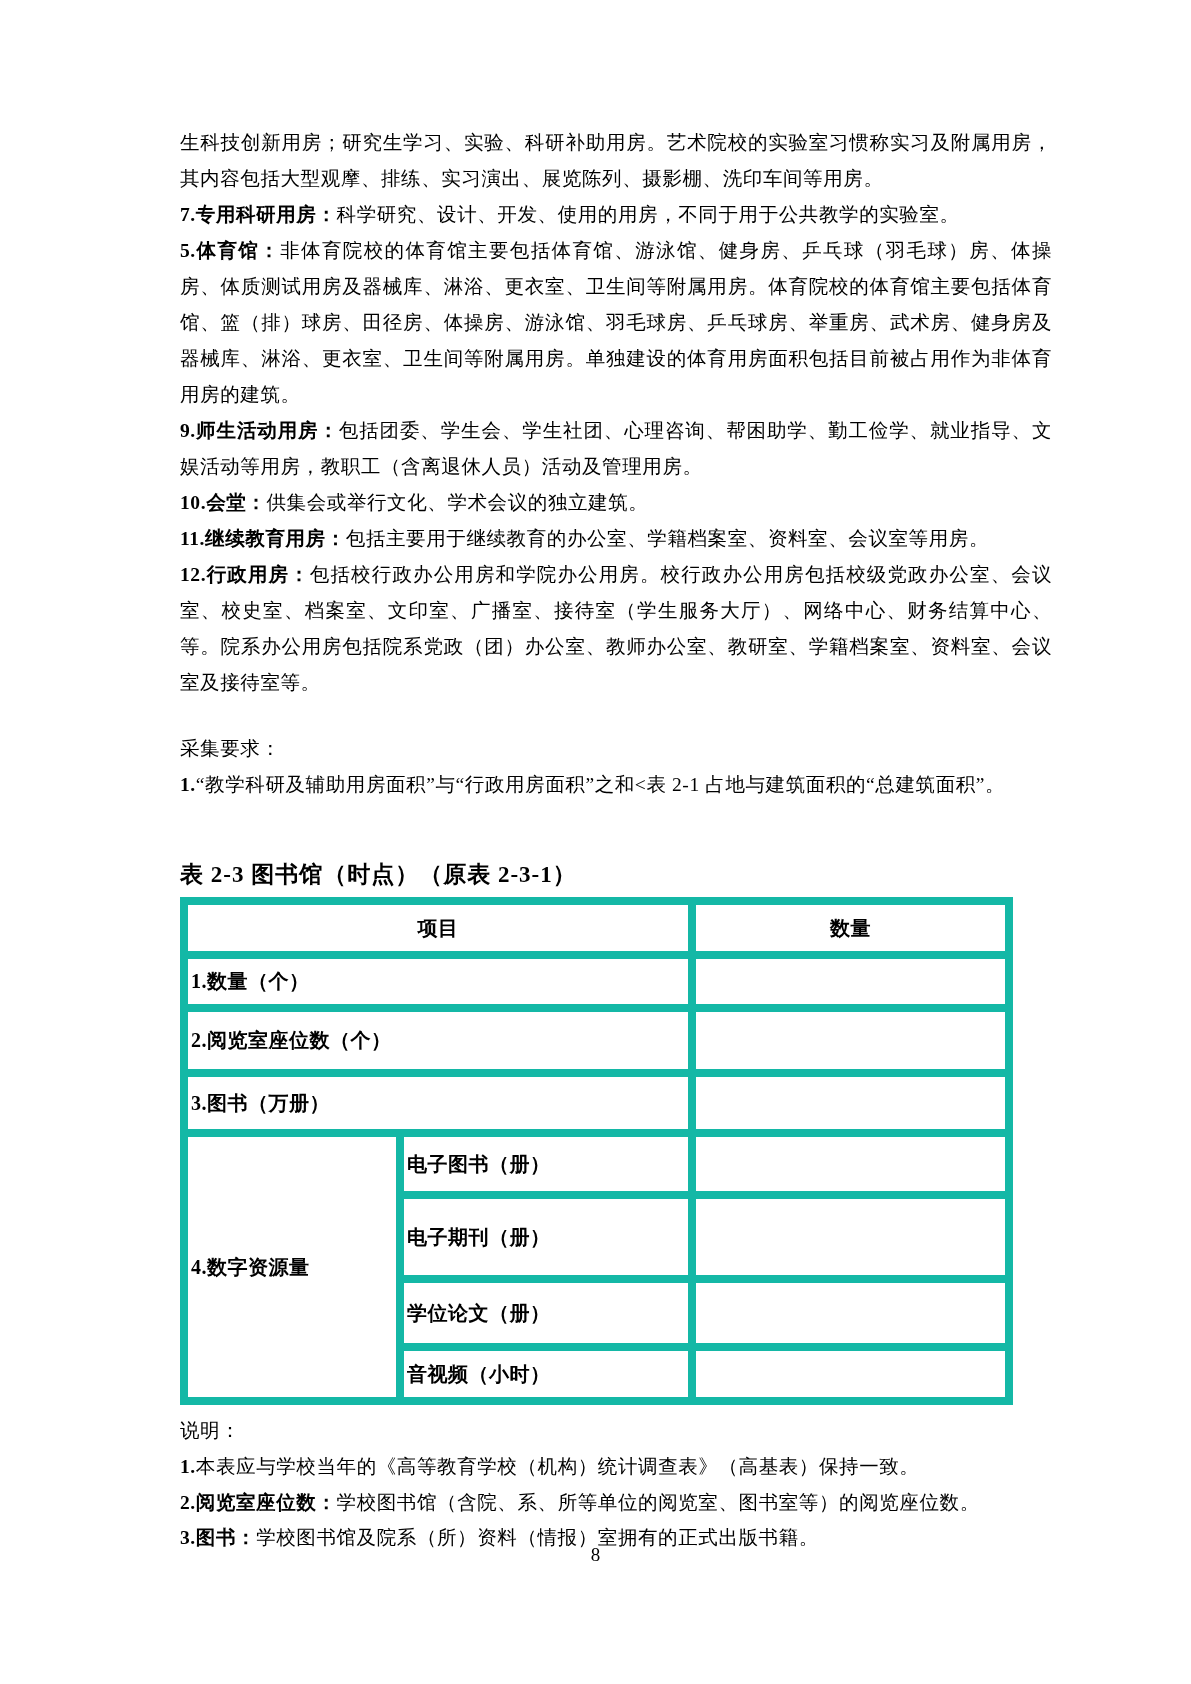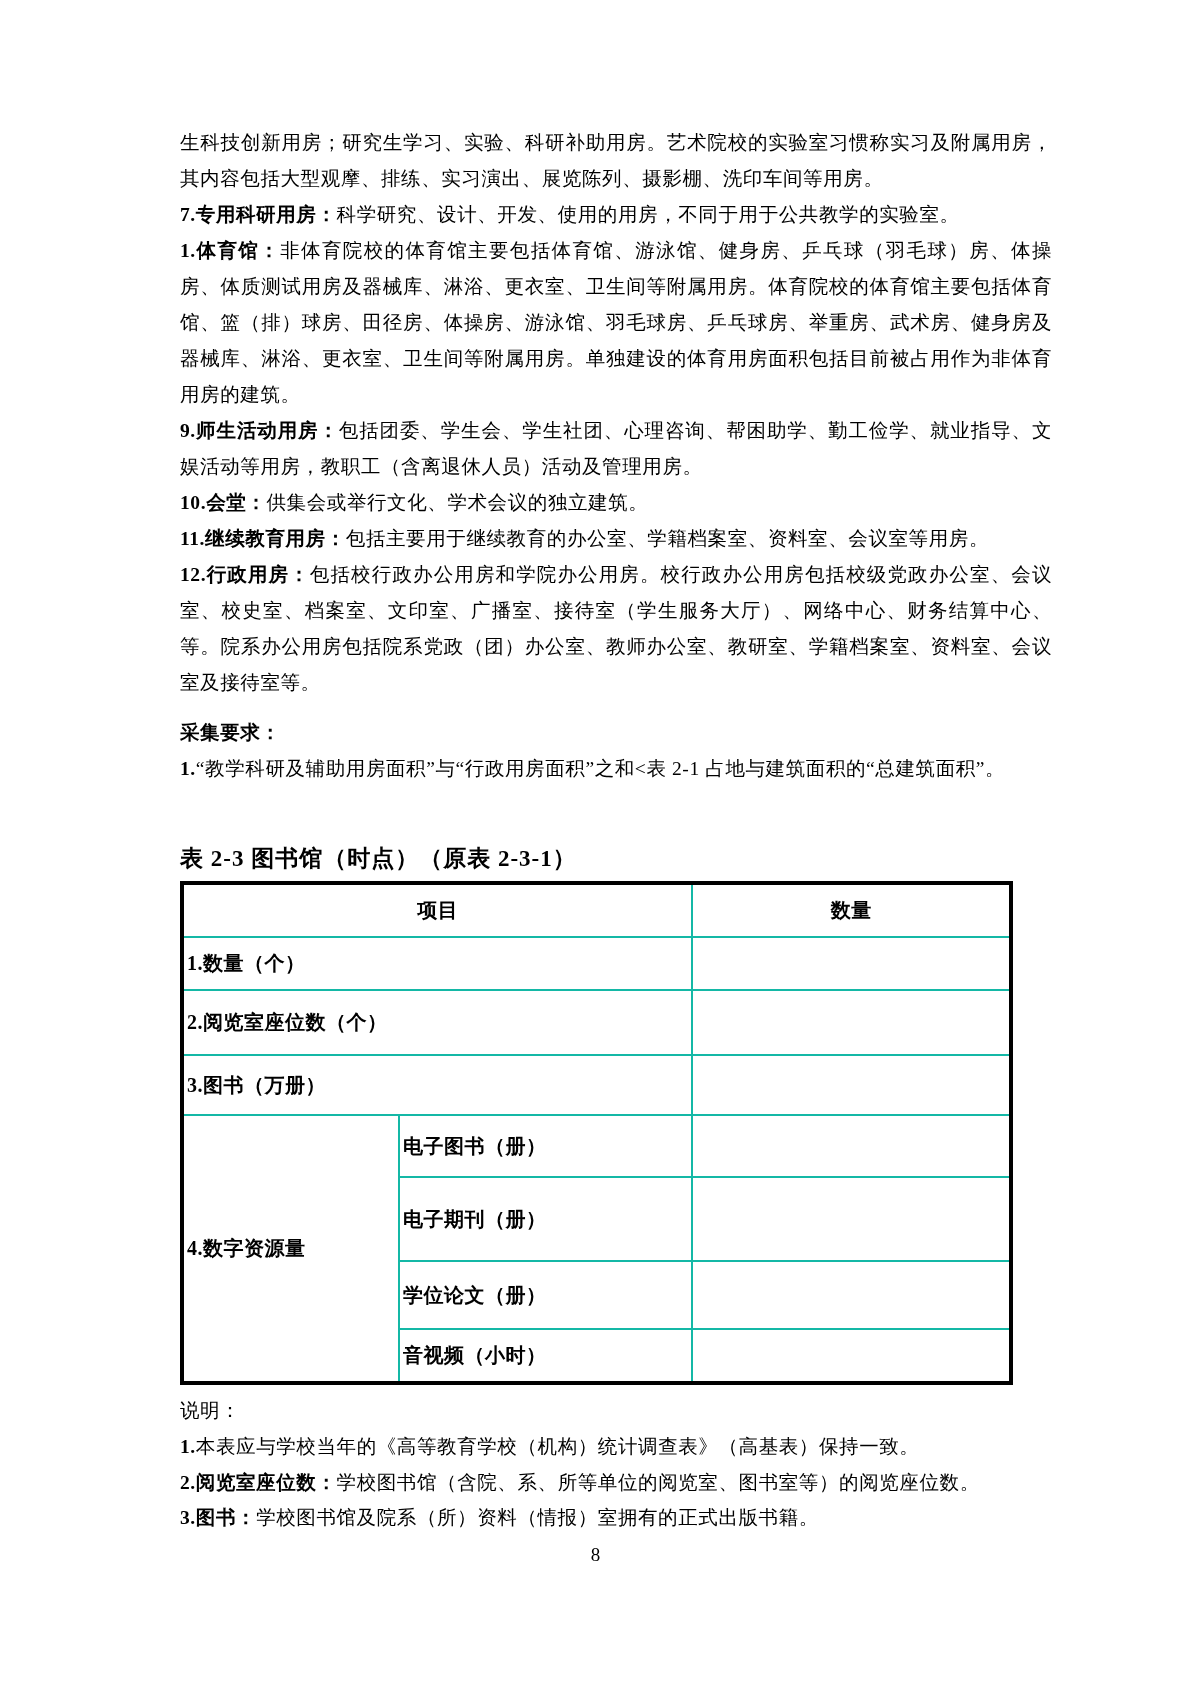--- a/index.html
+++ b/index.html
@@ -11,34 +11,34 @@
   }
   .content {
     position:absolute; left:180px; top:125px; width:872px;
   }
   .bodytext p {
     margin:0; font-size:19.5px; line-height:36px;
     text-align:justify; letter-spacing:0.6px;
   }
   .b { font-weight:bold; }
   .req-heading {
-    font-weight:bold; font-size:19.5px; line-height:36px;
-    margin-top:14px; letter-spacing:0.6px;
+    font-weight:normal; font-size:19.5px; line-height:36px;
+    margin-top:30px; letter-spacing:0.6px;
   }
   .table-title {
     margin:54px 0 0 0; font-size:23px; font-weight:bold;
     line-height:36px; letter-spacing:1px;
   }
   table.form {
     border-collapse:collapse; table-layout:fixed;
     width:833px; margin-top:4px;
     border:4px solid #000;
   }
   table.form td {
-    border:2px solid #14b8a6;
+    border:8px solid #14b8a6;
     font-size:20px; font-weight:bold;
     padding:0 3px; vertical-align:middle;
     overflow:hidden; letter-spacing:0.5px;
   }
   td.hdr { text-align:center; }
   td.lbl { text-align:left; }
   td.val { }
   tr.h-head  { height:54px; }
   tr.h-r1 { height:53px; }
   tr.h-r2 { height:65px; }
@@ -56,21 +56,21 @@
   }
 </style>
 </head>
 <body>
 
 <div class="content">
 
   <div class="bodytext">
     <p>生科技创新用房；研究生学习、实验、科研补助用房。艺术院校的实验室习惯称实习及附属用房，其内容包括大型观摩、排练、实习演出、展览陈列、摄影棚、洗印车间等用房。</p>
     <p><span class="b">7.专用科研用房：</span><span>科学研究、设计、开发、使用的用房，不同于用于公共教学的实验室。</span></p>
-    <p><span class="b">1.体育馆：</span><span>非体育院校的体育馆主要包括体育馆、游泳馆、健身房、乒乓球（羽毛球）房、体操房、体质测试用房及器械库、淋浴、更衣室、卫生间等附属用房。体育院校的体育馆主要包括体育馆、篮（排）球房、田径房、体操房、游泳馆、羽毛球房、乒乓球房、举重房、武术房、健身房及器械库、淋浴、更衣室、卫生间等附属用房。单独建设的体育用房面积包括目前被占用作为非体育用房的建筑。</span></p>
+    <p><span class="b">5.体育馆：</span><span>非体育院校的体育馆主要包括体育馆、游泳馆、健身房、乒乓球（羽毛球）房、体操房、体质测试用房及器械库、淋浴、更衣室、卫生间等附属用房。体育院校的体育馆主要包括体育馆、篮（排）球房、田径房、体操房、游泳馆、羽毛球房、乒乓球房、举重房、武术房、健身房及器械库、淋浴、更衣室、卫生间等附属用房。单独建设的体育用房面积包括目前被占用作为非体育用房的建筑。</span></p>
     <p><span class="b">9.师生活动用房：</span><span>包括团委、学生会、学生社团、心理咨询、帮困助学、勤工俭学、就业指导、文娱活动等用房，教职工（含离退休人员）活动及管理用房。</span></p>
     <p><span class="b">10.会堂：</span><span>供集会或举行文化、学术会议的独立建筑。</span></p>
     <p><span class="b">11.继续教育用房：</span><span>包括主要用于继续教育的办公室、学籍档案室、资料室、会议室等用房。</span></p>
     <p><span class="b">12.行政用房：</span><span>包括校行政办公用房和学院办公用房。校行政办公用房包括校级党政办公室、会议室、校史室、档案室、文印室、广播室、接待室（学生服务大厅）、网络中心、财务结算中心、等。院系办公用房包括院系党政（团）办公室、教师办公室、教研室、学籍档案室、资料室、会议室及接待室等。</span></p>
   </div>
 
   <div class="req-heading">采集要求：</div>
   <div class="bodytext">
     <p><span class="b">1.</span><span>“教学科研及辅助用房面积”与“行政用房面积”之和&lt;表 2-1 占地与建筑面积的“总建筑面积”。</span></p>
   </div>

